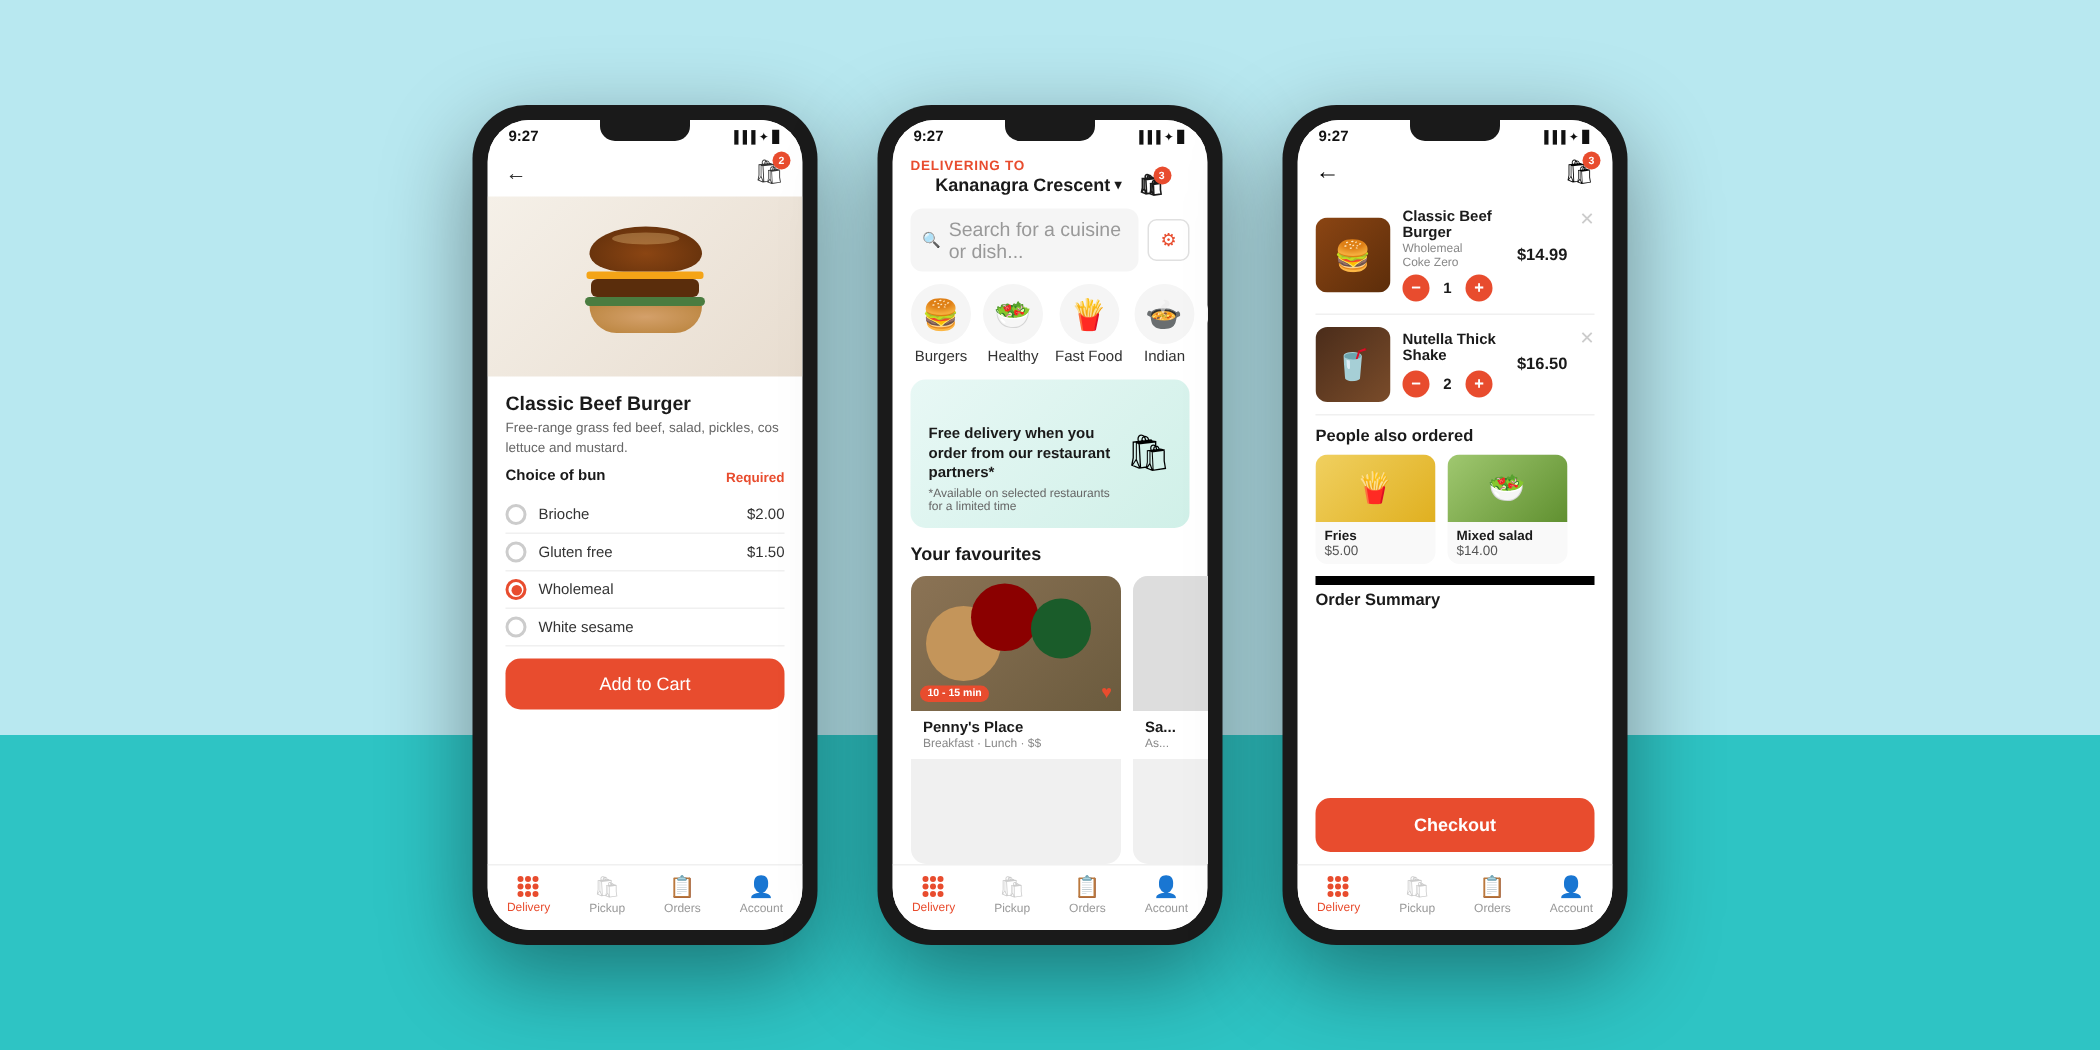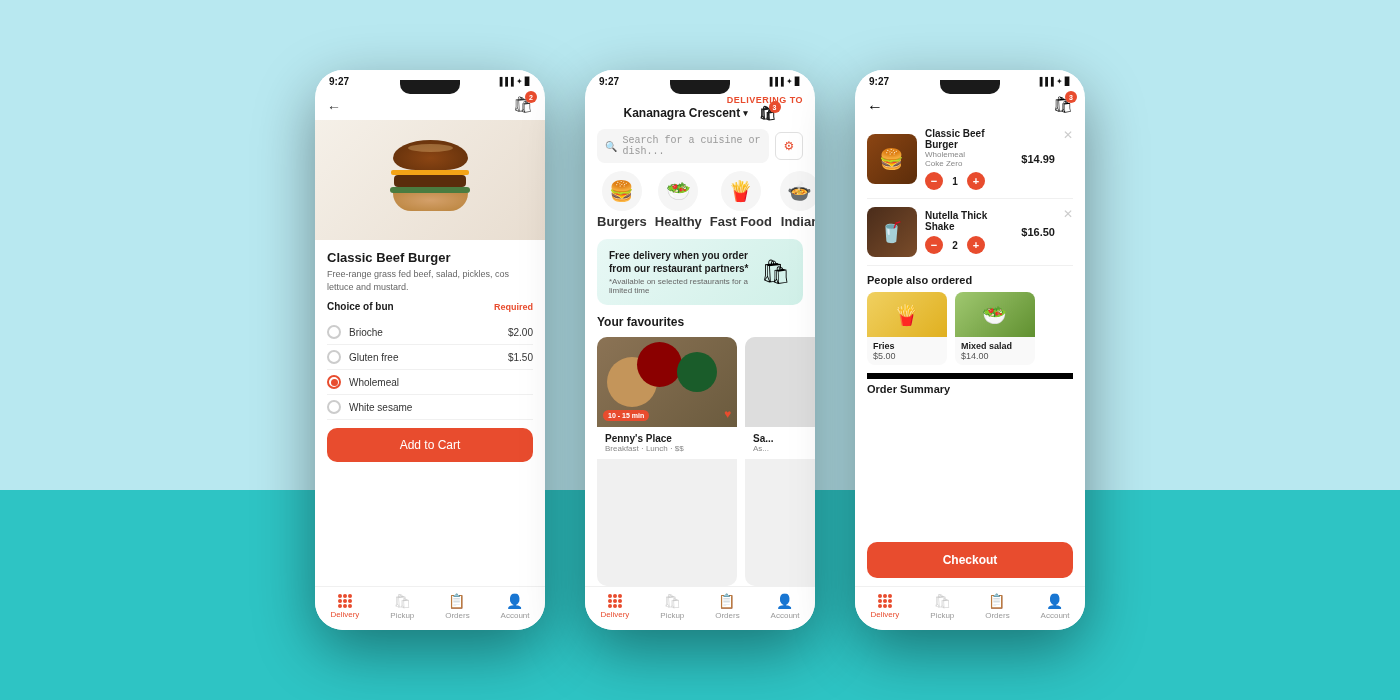--- a/index.html
+++ b/index.html
@@ -14,20 +14,21 @@
       font-family: -apple-system, BlinkMacSystemFont, 'Segoe UI', sans-serif;
       overflow: hidden;
     }
 
     
     .phone {
       width: 230px;
       height: 560px;
       background: #1a1a1a;
       border-radius: 36px;
+      padding: 10px;
       box-shadow: 0 20px 60px rgba(0,0,0,0.4);
       position: relative;
       flex-shrink: 0;
     }
     .phone-inner {
       width: 100%;
       height: 100%;
       background: #fff;
       border-radius: 28px;
       overflow: hidden;
@@ -281,21 +282,21 @@
       font-size: 8px;
       color: #999;
     }
     .nav-label.active {
       color: #e84c2e;
     }
 
     
     .p2-header {
       padding: 6px 12px 8px;
-      text-align: right;
+      text-align: left;
       flex-shrink: 0;
     }
     .p2-delivering {
       font-size: 9px;
       color: #e84c2e;
       font-weight: 600;
       text-transform: uppercase;
       letter-spacing: 0.5px;
     }
     .p2-location {
@@ -325,23 +326,22 @@
       background: #f5f5f5;
       border-radius: 8px;
       padding: 6px 8px;
       gap: 5px;
     }
     .p2-search-box .search-icon {
       font-size: 10px;
       color: #999;
     }
     .p2-search-placeholder {
-      font-size: 10px;
+      font-size: 13px;
       color: #999;
-      font-family: Liberation Mono, monospace;
     }
     .p2-filter-btn {
       width: 28px;
       height: 28px;
       display: flex;
       align-items: center;
       justify-content: center;
       background: #fff;
       border-radius: 6px;
       border: 1px solid #e0e0e0;
@@ -368,40 +368,41 @@
       width: 40px;
       height: 40px;
       background: #f5f5f5;
       border-radius: 50%;
       display: flex;
       align-items: center;
       justify-content: center;
       font-size: 20px;
     }
     .category-label {
-      font-size: 13px;
+      font-size: 10px;
       color: #333;
-      font-weight: 700;
+      font-weight: 400;
     }
     .p2-promo-banner {
       margin: 0 12px 10px;
       background: linear-gradient(135deg, #e8f8f5 0%, #d0f0e8 100%);
       border-radius: 10px;
       padding: 10px 12px;
       display: flex;
       align-items: center;
       gap: 8px;
       flex-shrink: 0;
     }
     .promo-text-area { flex: 1; }
     .promo-title {
       font-size: 10px;
       font-weight: 700;
       color: #1a1a1a;
       line-height: 1.3;
+      margin-top: 20px;
     }
     .promo-sub {
       font-size: 8px;
       color: #666;
       margin-top: 2px;
     }
     .promo-icon {
       font-size: 24px;
     }
     .p2-section-title {

